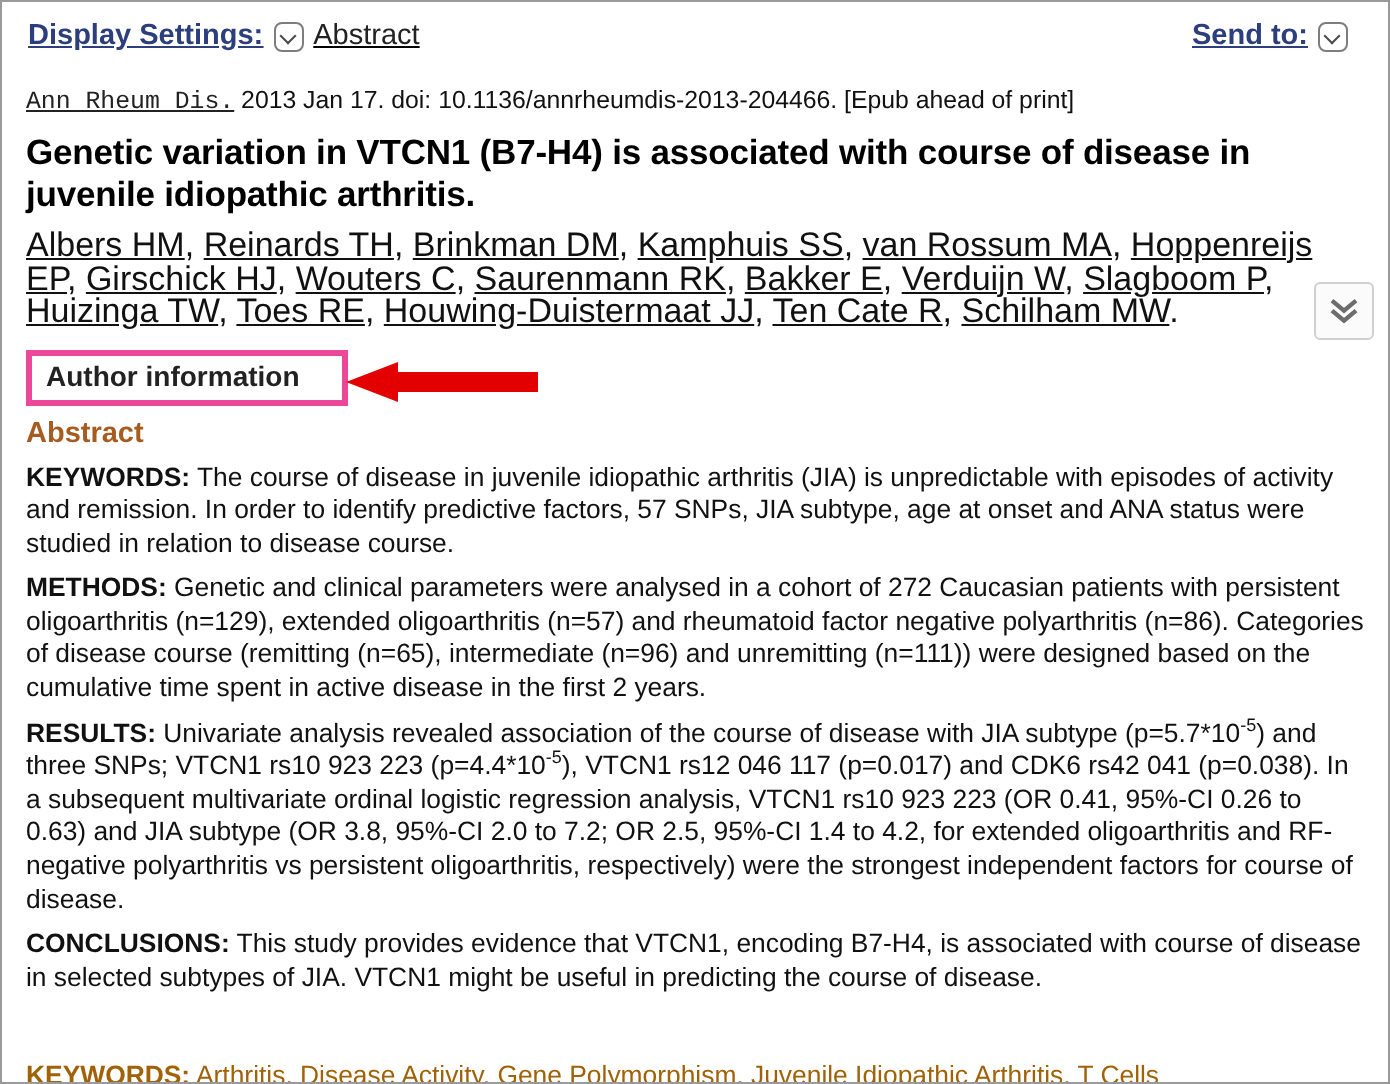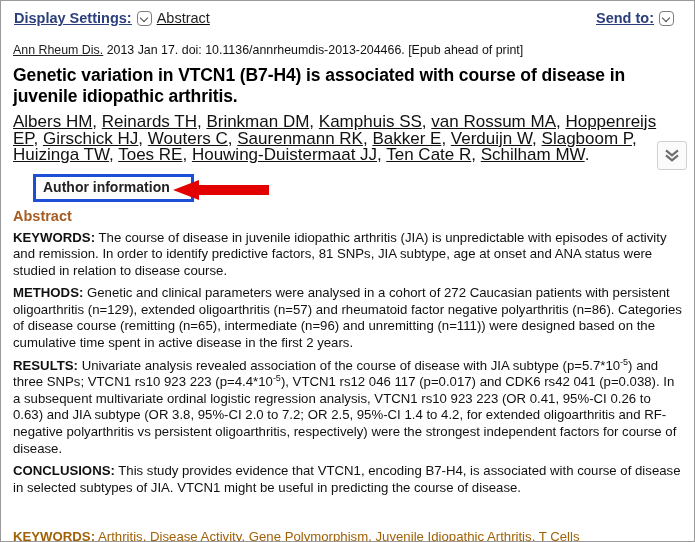--- a/index.html
+++ b/index.html
@@ -77,20 +77,21 @@
   .citation {
     margin-top: 14px;
     font-size: 12.4px;
     color: #111;
     line-height: 15px;
   }
   .citation .journal {
     color: #222;
     text-decoration: underline;
     cursor: pointer;
+    font-family: Liberation Mono, monospace;
   }
 
   
   .article-title {
     margin-top: 7px;
     font-size: 17.5px;
     font-weight: bold;
     line-height: 21px;
     color: #000;
     letter-spacing: -0.1px;
@@ -110,28 +111,27 @@
   }
 
   
   .authinfo-row {
     position: relative;
     margin-top: 10px;
     height: 30px;
   }
   .authinfo-box {
     display: inline-block;
-    border: 3px solid #1d4ed8;
+    border: 3px solid #ec4899;
     padding: 2px 21px 3px 7px;
     font-size: 14px;
     font-weight: bold;
     color: #222;
     cursor: pointer;
     line-height: 17px;
-    margin-left: 20px;
   }
   .red-arrow {
     position: absolute;
     left: 160px;
     top: 6px;
     width: 96px;
     height: 20px;
   }
 
   
@@ -218,21 +218,21 @@
     <div class="expand-btn">
       <svg class="dbl-chev" width="16" height="14" viewBox="0 0 16 14">
         <polyline points="2,2 8,7 14,2" fill="none" stroke="#6d6d6d" stroke-width="2.2"></polyline>
         <polyline points="2,7 8,12 14,7" fill="none" stroke="#6d6d6d" stroke-width="2.2"></polyline>
       </svg>
     </div>
 
     <div class="abstract-heading">Abstract</div>
 
     <div class="abs-para">
-      <span class="abs-label">KEYWORDS:</span><span> The course of disease in juvenile idiopathic arthritis (JIA) is unpredictable with episodes of activity and remission. In order to identify predictive factors, 81 SNPs, JIA subtype, age at onset and ANA status were studied in relation to disease course.</span>
+      <span class="abs-label">KEYWORDS:</span><span> The course of disease in juvenile idiopathic arthritis (JIA) is unpredictable with episodes of activity and remission. In order to identify predictive factors, 57 SNPs, JIA subtype, age at onset and ANA status were studied in relation to disease course.</span>
     </div>
 
     <div class="abs-para">
       <span class="abs-label">METHODS:</span><span> Genetic and clinical parameters were analysed in a cohort of 272 Caucasian patients with persistent oligoarthritis (n=129), extended oligoarthritis (n=57) and rheumatoid factor negative polyarthritis (n=86). Categories of disease course (remitting (n=65), intermediate (n=96) and unremitting (n=111)) were designed based on the cumulative time spent in active disease in the first 2 years.</span>
     </div>
 
     <div class="abs-para">
       <span class="abs-label">RESULTS:</span><span> Univariate analysis revealed association of the course of disease with JIA subtype (p=5.7*10</span><sup>-5</sup><span>) and three SNPs; VTCN1 rs10 923 223 (p=4.4*10</span><sup>-5</sup><span>), VTCN1 rs12 046 117 (p=0.017) and CDK6 rs42 041 (p=0.038). In a subsequent multivariate ordinal logistic regression analysis, VTCN1 rs10 923 223 (OR 0.41, 95%-CI 0.26 to 0.63) and JIA subtype (OR 3.8, 95%-CI 2.0 to 7.2; OR 2.5, 95%-CI 1.4 to 4.2, for extended oligoarthritis and RF-negative polyarthritis vs persistent oligoarthritis, respectively) were the strongest independent factors for course of disease.</span>
     </div>
 

